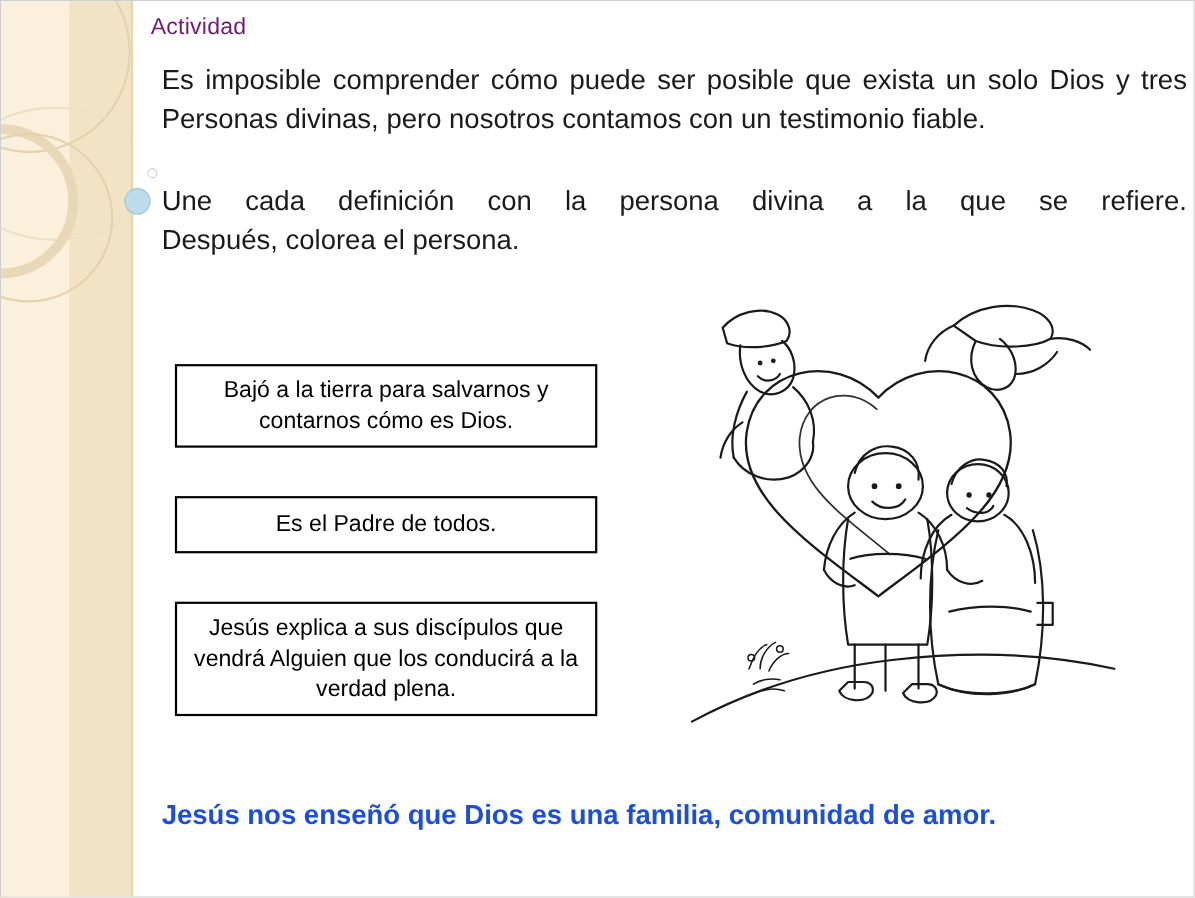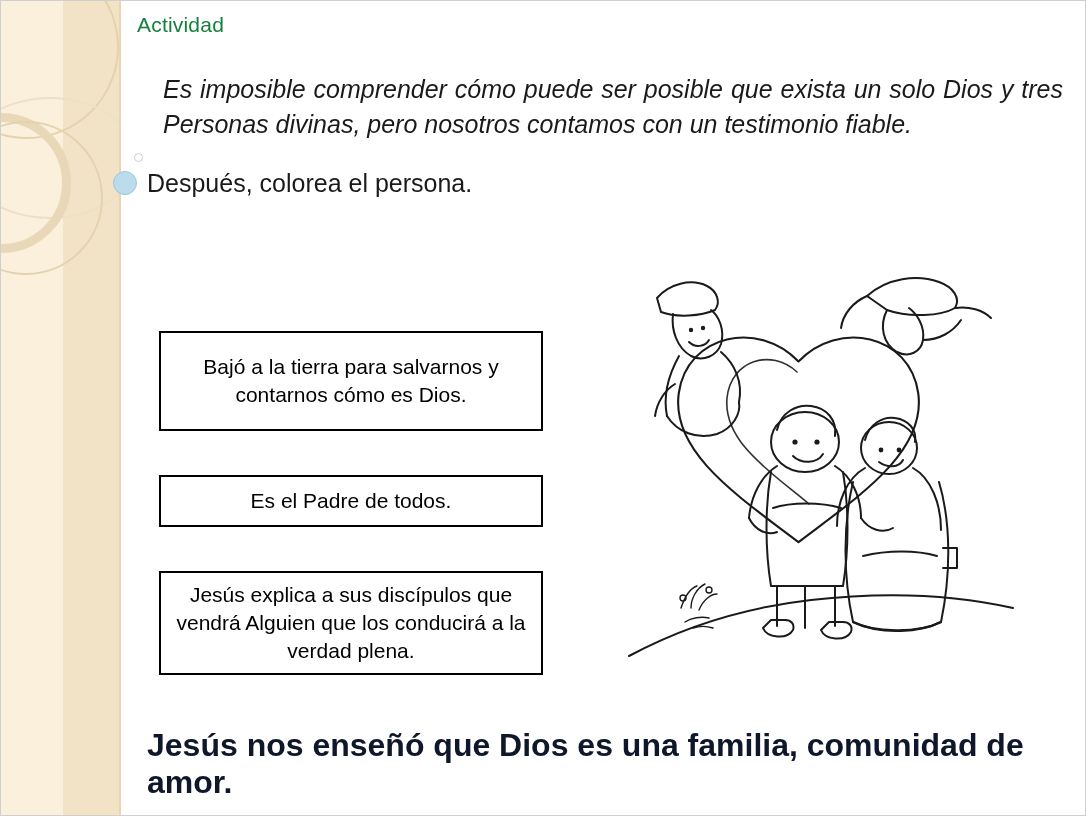--- a/index.html
+++ b/index.html
@@ -115,38 +115,37 @@
     top: 0;
     right: 0;
     bottom: 0;
   }
 
   .activity-title {
     position: absolute;
     left: 16px;
     top: 12px;
     font-size: 21px;
-    color: #15803d;
+    color: #701a75;
     letter-spacing: 0.2px;
   }
 
   .intro {
     position: absolute;
     left: 26px;
     top: 55px;
     width: 932px;
     font-size: 25px;
     line-height: 35px;
     color: #1a1a1a;
     text-align: justify;
     text-justify: inter-word;
   }
   .intro p {
-    margin: 16px;
-    font-style: italic;
+    margin: 0;
   }
   .instruction {
     position: absolute;
     left: 26px;
     top: 165px;
     width: 932px;
     font-size: 25px;
     line-height: 35px;
     color: #1a1a1a;
     text-align: justify;
@@ -167,37 +166,37 @@
     top: 330px;
     width: 390px;
   }
   .def-box {
     border: 2px solid #000000;
     background: #ffffff;
     font-size: 21px;
     line-height: 28px;
     text-align: center;
     color: #000000;
-    padding: 20px 10px;
+    padding: 8px 10px;
     box-sizing: border-box;
     width: 384px;
   }
   .def-box.b1 { margin-bottom: 44px; }
   .def-box.b2 { margin-bottom: 44px; padding: 10px 6px; }
   .def-box.b3 { padding: 8px 10px; }
 
   
   .closing {
     position: absolute;
     left: 26px;
     top: 726px;
     width: 940px;
-    font-size: 32px;
+    font-size: 25px;
     font-weight: bold;
-    color: #0f172a;
+    color: #1d4ed8;
   }
 
   
   .illustration {
     position: absolute;
     left: 500px;
     top: 255px;
     width: 420px;
     height: 410px;
   }
@@ -223,20 +222,21 @@
 
   <div class="content">
 
     <div class="activity-title">Actividad</div>
 
     <div class="intro">
       <p>Es imposible comprender cómo puede ser posible que exista un solo Dios y tres Personas divinas, pero nosotros contamos con un testimonio fiable.</p>
     </div>
 
     <div class="instruction">
+      <span class="line1">Une cada definición con la persona divina a la que se refiere.</span>
       <span class="line2">Después, colorea el persona.</span>
     </div>
 
     <div class="boxes">
       <div class="def-box b1">Bajó a la tierra para salvarnos y contarnos cómo es Dios.</div>
       <div class="def-box b2">Es el Padre de todos.</div>
       <div class="def-box b3">Jesús explica a sus discípulos que vendrá Alguien que los conducirá a la verdad plena.</div>
     </div>
 
     <div class="illustration">

